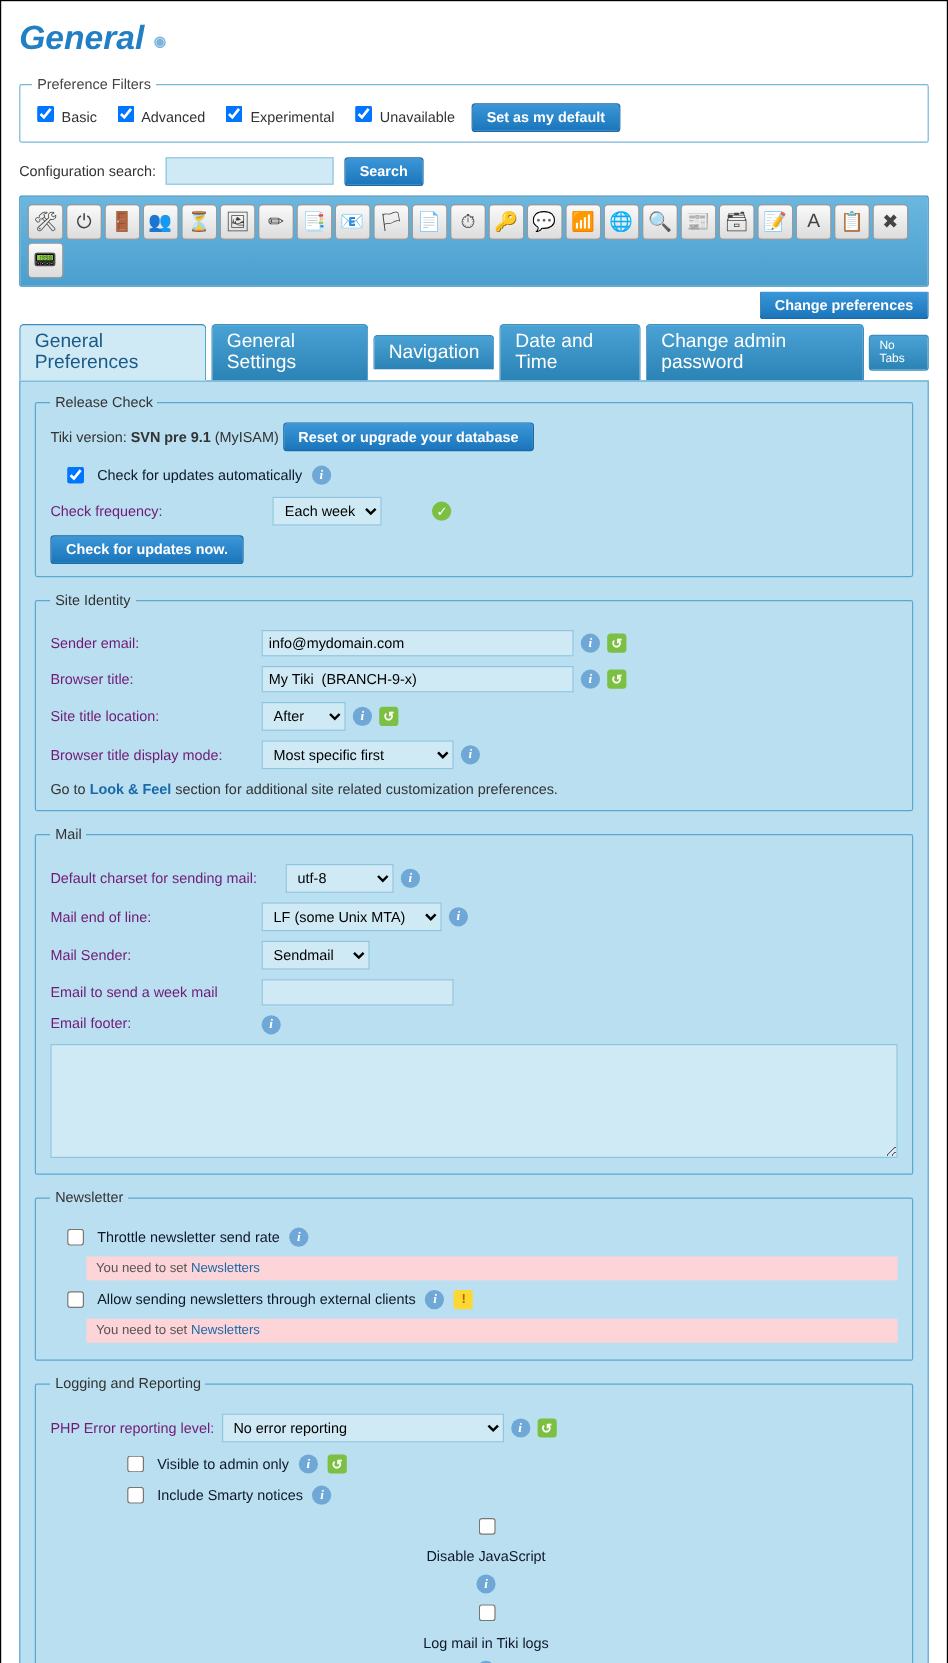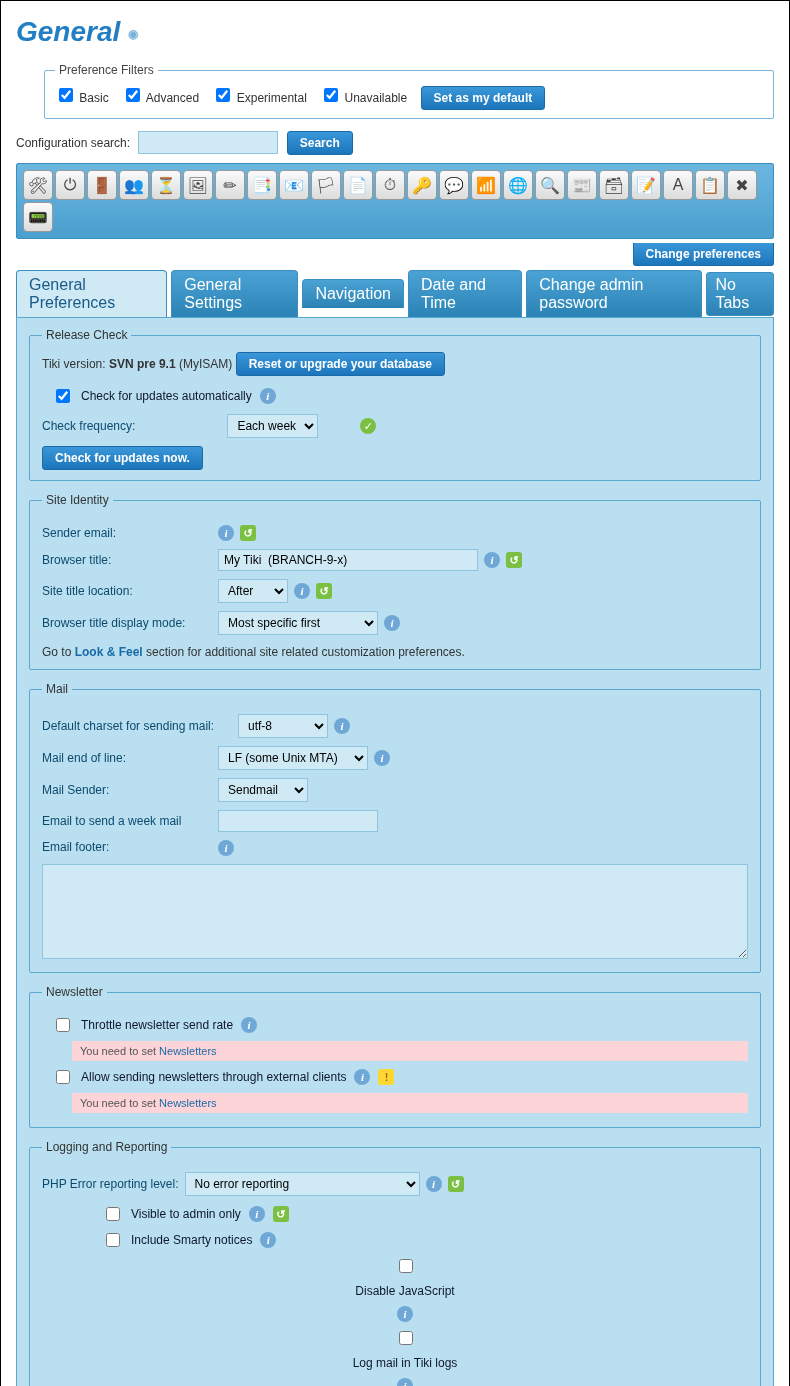--- a/index.html
+++ b/index.html
@@ -29,21 +29,20 @@
     font-style: normal;
   }
   fieldset {
     border: 1px solid #7ab6d9;
     border-radius: 2px;
     margin: 0 0 12px 0;
     padding: 10px 12px;
   }
   fieldset.filters {
     padding: 8px 10px;
-    margin-left: 28px;
   }
   legend {
     color: #444;
     font-size: 12px;
     padding: 0 4px;
   }
   .filters label {
     margin-right: 10px;
   }
   .btn {
@@ -118,21 +117,21 @@
     color: #1a5a88;
   }
   .tab.inactive {
     background: linear-gradient(#4aa3d4, #2a83b4);
     color: #fff;
   }
   .no-tabs {
     margin-left: auto;
     background: linear-gradient(#4aa3d4, #2a83b4);
     color: #fff;
-    font-size: 16px;
+    font-size: 10px;
     padding: 3px 8px;
     border-radius: 3px;
     border: 1px solid #3a8fc0;
     cursor: pointer;
   }
   .panel {
     background: #b9dff0;
     border: 1px solid #5aa8d0;
     padding: 10px 12px;
   }
@@ -143,21 +142,21 @@
   .panel legend {
     color: #333;
   }
   .row {
     margin: 8px 0;
     display: flex;
     align-items: center;
     gap: 6px;
   }
   .row .lbl {
-    color: #0c4a6e;
+    color: #701a75;
     width: 170px;
     flex-shrink: 0;
   }
   .row .lbl.narrow { width: auto; margin-right: 20px; }
   .row input[type=text], .row select, .row textarea {
     background: #cfe9f5;
     border: 1px solid #8fc5de;
     padding: 3px 5px;
     font-family: inherit;
     font-size: 12px;
@@ -306,20 +305,21 @@
         <span style="width:30px"></span>
         <span class="ok-icon">✓</span>
       </div>
       <button class="btn">Check for updates now.</button>
     </fieldset>
 
     <fieldset>
       <legend>Site Identity</legend>
       <div class="row">
         <span class="lbl">Sender email:</span>
+        <input type="text" class="wide" value="info@mydomain.com" style="">
         <span class="info-icon">i</span>
         <span class="reset-icon">↺</span>
       </div>
       <div class="row">
         <span class="lbl">Browser title:</span>
         <input type="text" class="wide" value="My Tiki  (BRANCH-9-x)" style="">
         <span class="info-icon">i</span>
         <span class="reset-icon">↺</span>
       </div>
       <div class="row">

